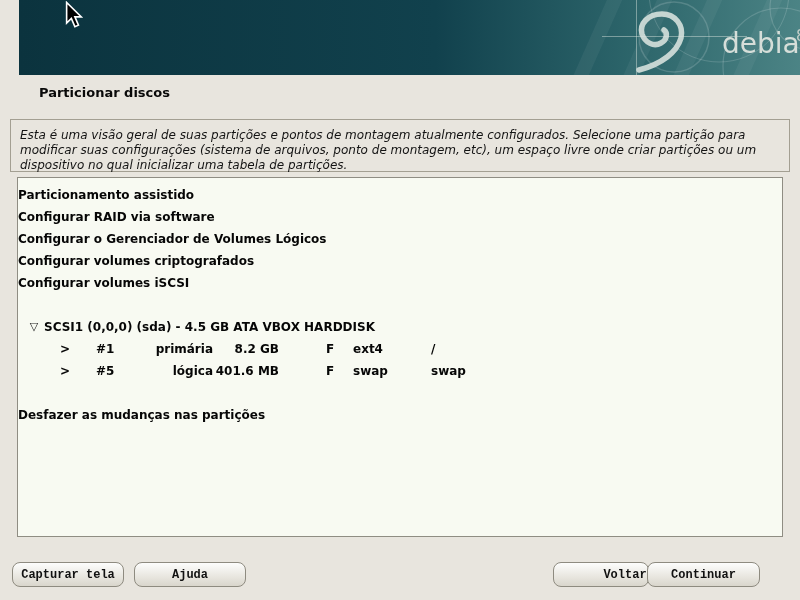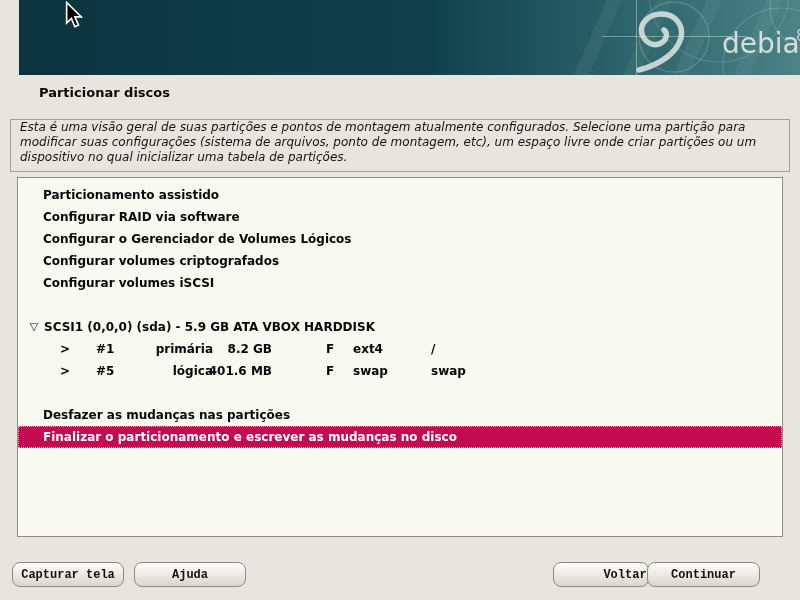--- a/index.html
+++ b/index.html
@@ -19,50 +19,50 @@
   
   .page-title {
     position:absolute; left:19px; top:85px;
     font-size:13px; font-weight:bold; color:#0a0a0a;margin-left:20px;
   }
 
   
   .intro-box {
     position:absolute; left:10px; top:119px; width:780px; height:53px;
     border:1px solid #a39f92;
-    padding:0 9px;
+    padding:8px 9px;
     font-size:12px; font-style:italic; color:#141414;
     line-height:15px;
   }
 
   
   .listbox {
     position:absolute; left:17px; top:177px; width:766px; height:360px;
     background:#f8faf2;
     border:1px solid #8f8d83;
     padding-top:6px;
     overflow:hidden;
   }
   .row {
     position:relative; height:22px; line-height:22px;
     font-size:12px; font-weight:bold; color:#060606;
     white-space:nowrap;
   }
-  .row.action { padding-left:25px; }
+  .row.action { }
   .row.selected {
     background:#c60a51; color:#ffffff;
     outline:1px dotted #ef9fc0; outline-offset:-1px;
   }
   .expander-cell { position:absolute; left:8px; top:0; width:16px; text-align:center; font-weight:normal; font-size:11px; color:#222; }
   .disk-label { position:absolute; left:26px; top:0; }
   .cell { position:absolute; top:0; }
   .c-chev  { left:42px; width:12px; font-weight:bold; }
   .c-num   { left:78px; width:30px; }
   .c-type  { left:123px; width:72px;text-align:right; }
-  .c-size  { left:164px; width:90px; text-align:right; }
+  .c-size  { left:171px; width:90px; text-align:right; }
   .c-flag  { left:308px; width:14px; }
   .c-fs    { left:335px; width:64px; }
   .c-mount { left:413px; width:80px; }
 
   
   .btn {
     position:absolute; top:562px; height:25px;
     background:linear-gradient(#fdfdfc,#e8e6df 60%,#d9d6cc);
     border:1px solid #8e8b80; border-radius:8px;
     font-family:Liberation Mono, monospace;
@@ -130,21 +130,21 @@
   <div class="row action">Particionamento assistido</div>
   <div class="row action">Configurar RAID via software</div>
   <div class="row action">Configurar o Gerenciador de Volumes Lógicos</div>
   <div class="row action">Configurar volumes criptografados</div>
   <div class="row action">Configurar volumes iSCSI</div>
 
   <div class="row"></div>
 
   <div class="row">
     <span class="expander-cell">▽</span>
-    <span class="disk-label">SCSI1 (0,0,0) (sda) - 5.9 GB ATA VBOX HARDDISK</span>
+    <span class="disk-label">SCSI1 (0,0,0) (sda) - 4.5 GB ATA VBOX HARDDISK</span>
   </div>
 
   <div class="row">
     <span class="cell c-chev">&gt;</span>
     <span class="cell c-num">#1</span>
     <span class="cell c-type">primária</span>
     <span class="cell c-size">8.2 GB</span>
     <span class="cell c-flag">F</span>
     <span class="cell c-fs">ext4</span>
     <span class="cell c-mount">/</span>
@@ -156,21 +156,20 @@
     <span class="cell c-type">lógica</span>
     <span class="cell c-size">401.6 MB</span>
     <span class="cell c-flag">F</span>
     <span class="cell c-fs">swap</span>
     <span class="cell c-mount">swap</span>
   </div>
 
   <div class="row"></div>
 
   <div class="row action">Desfazer as mudanças nas partições</div>
-  <div class="row action selected">Finalizar o particionamento e escrever as mudanças no disco</div>
 
 </div>
 
 <div>
   <button class="btn btn-screenshot">Capturar tela</button>
   <button class="btn btn-help">Ajuda</button>
   <button class="btn btn-back">Voltar</button>
   <button class="btn btn-continue">Continuar</button>
 </div>
 

